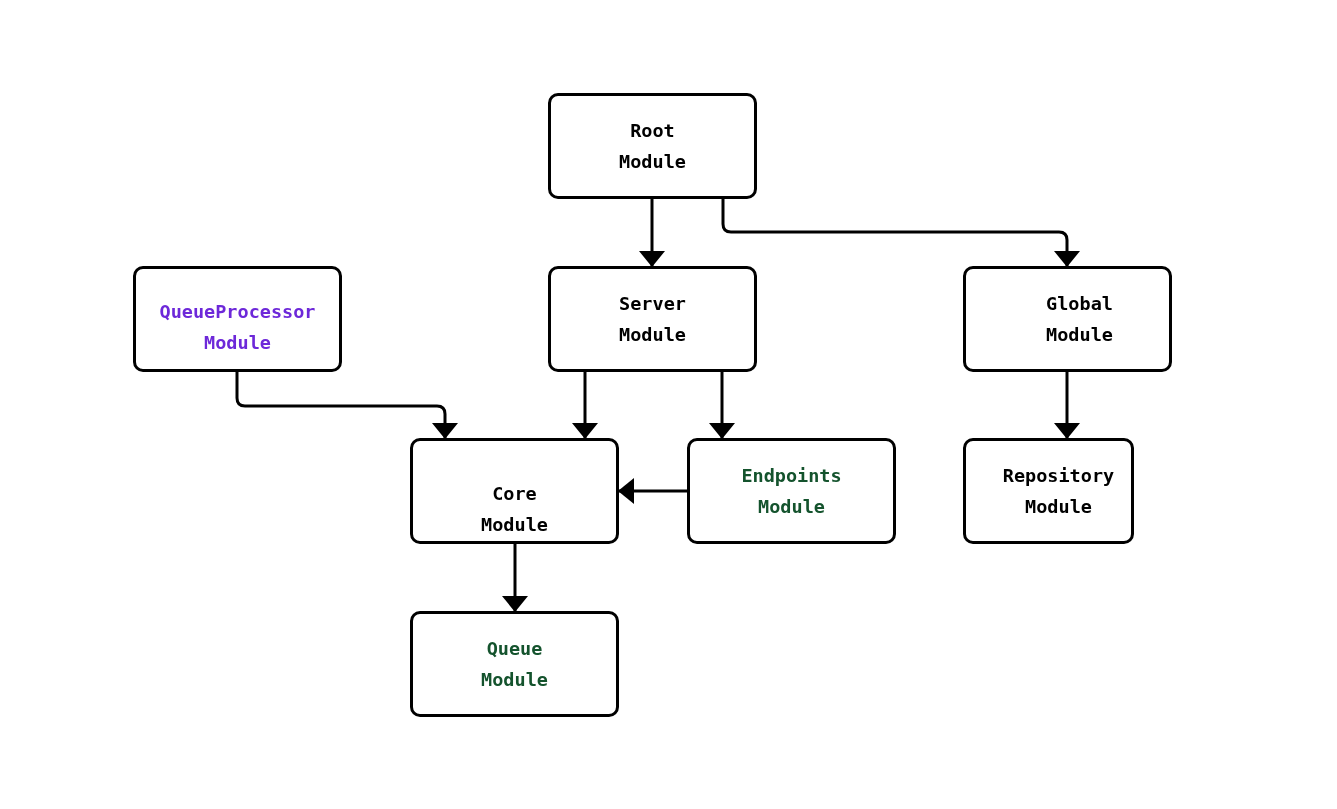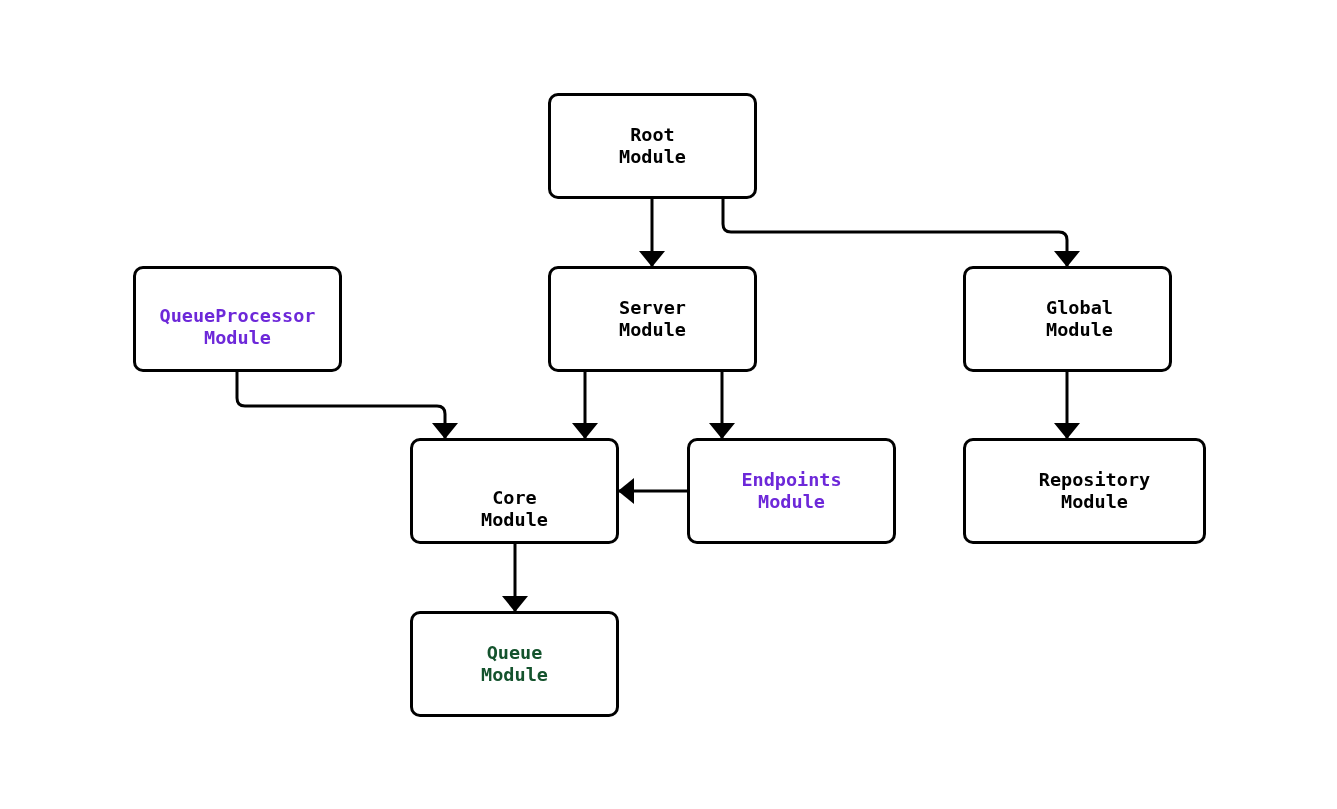--- a/index.html
+++ b/index.html
@@ -30,21 +30,21 @@
     border-radius: 10px;
     display: flex;
     align-items: center;
     justify-content: center;
     text-align: center;
   }
   .node-label {
     white-space: pre-line;
     font-weight: 700;
     font-size: 18.5px;
-    line-height: 22px;
+    line-height: 31px;
     color: #000000;
   }
 </style>
 </head>
 <body>
 
 <div id="canvas">
   <svg id="edge-layer" width="1337" height="809" viewBox="0 0 1337 809" xmlns="http://www.w3.org/2000/svg">
       <defs>
         <marker id="arrowhead" viewBox="0 0 16 26" refX="15" refY="13" markerWidth="16" markerHeight="26" orient="auto" markerUnits="userSpaceOnUse">
@@ -75,24 +75,24 @@
     </div>
     <div class="node" style="left: 963px; top: 266px; width: 209px; height: 106px; background: rgb(255, 255, 255); border-color: rgb(0, 0, 0);">
       <span class="node-label" style="color: rgb(0, 0, 0); margin-left: 24px;">Global
 Module</span>
     </div>
     <div class="node" style="left: 410px; top: 438px; width: 209px; height: 106px; background: rgb(255, 255, 255); border-color: rgb(0, 0, 0);">
       <span class="node-label" style="color: rgb(0, 0, 0); margin-top: 36px;">Core
 Module</span>
     </div>
     <div class="node" style="left: 687px; top: 438px; width: 209px; height: 106px; background: rgb(255, 255, 255); border-color: rgb(0, 0, 0);">
-      <span class="node-label" style="color: #6d28d9;">Endpoints
+      <span class="node-label" style="color: #14532d;">Endpoints
 Module</span>
     </div>
-    <div class="node" style="left: 963px; top: 438px; width: 243px; height: 106px; background: rgb(255, 255, 255); border-color: rgb(0, 0, 0); padding-left: 20px;">
+    <div class="node" style="left: 963px; top: 438px; width: 171px; height: 106px; background: rgb(255, 255, 255); border-color: rgb(0, 0, 0); padding-left: 20px;">
       <span class="node-label" style="color: rgb(0, 0, 0);">Repository
 Module</span>
     </div>
     <div class="node" style="left: 410px; top: 611px; width: 209px; height: 106px; background: rgb(255, 255, 255); border-color: rgb(0, 0, 0);">
       <span class="node-label" style="color: #14532d;">Queue
 Module</span>
     </div>
   </div>
 
 </body></html>

